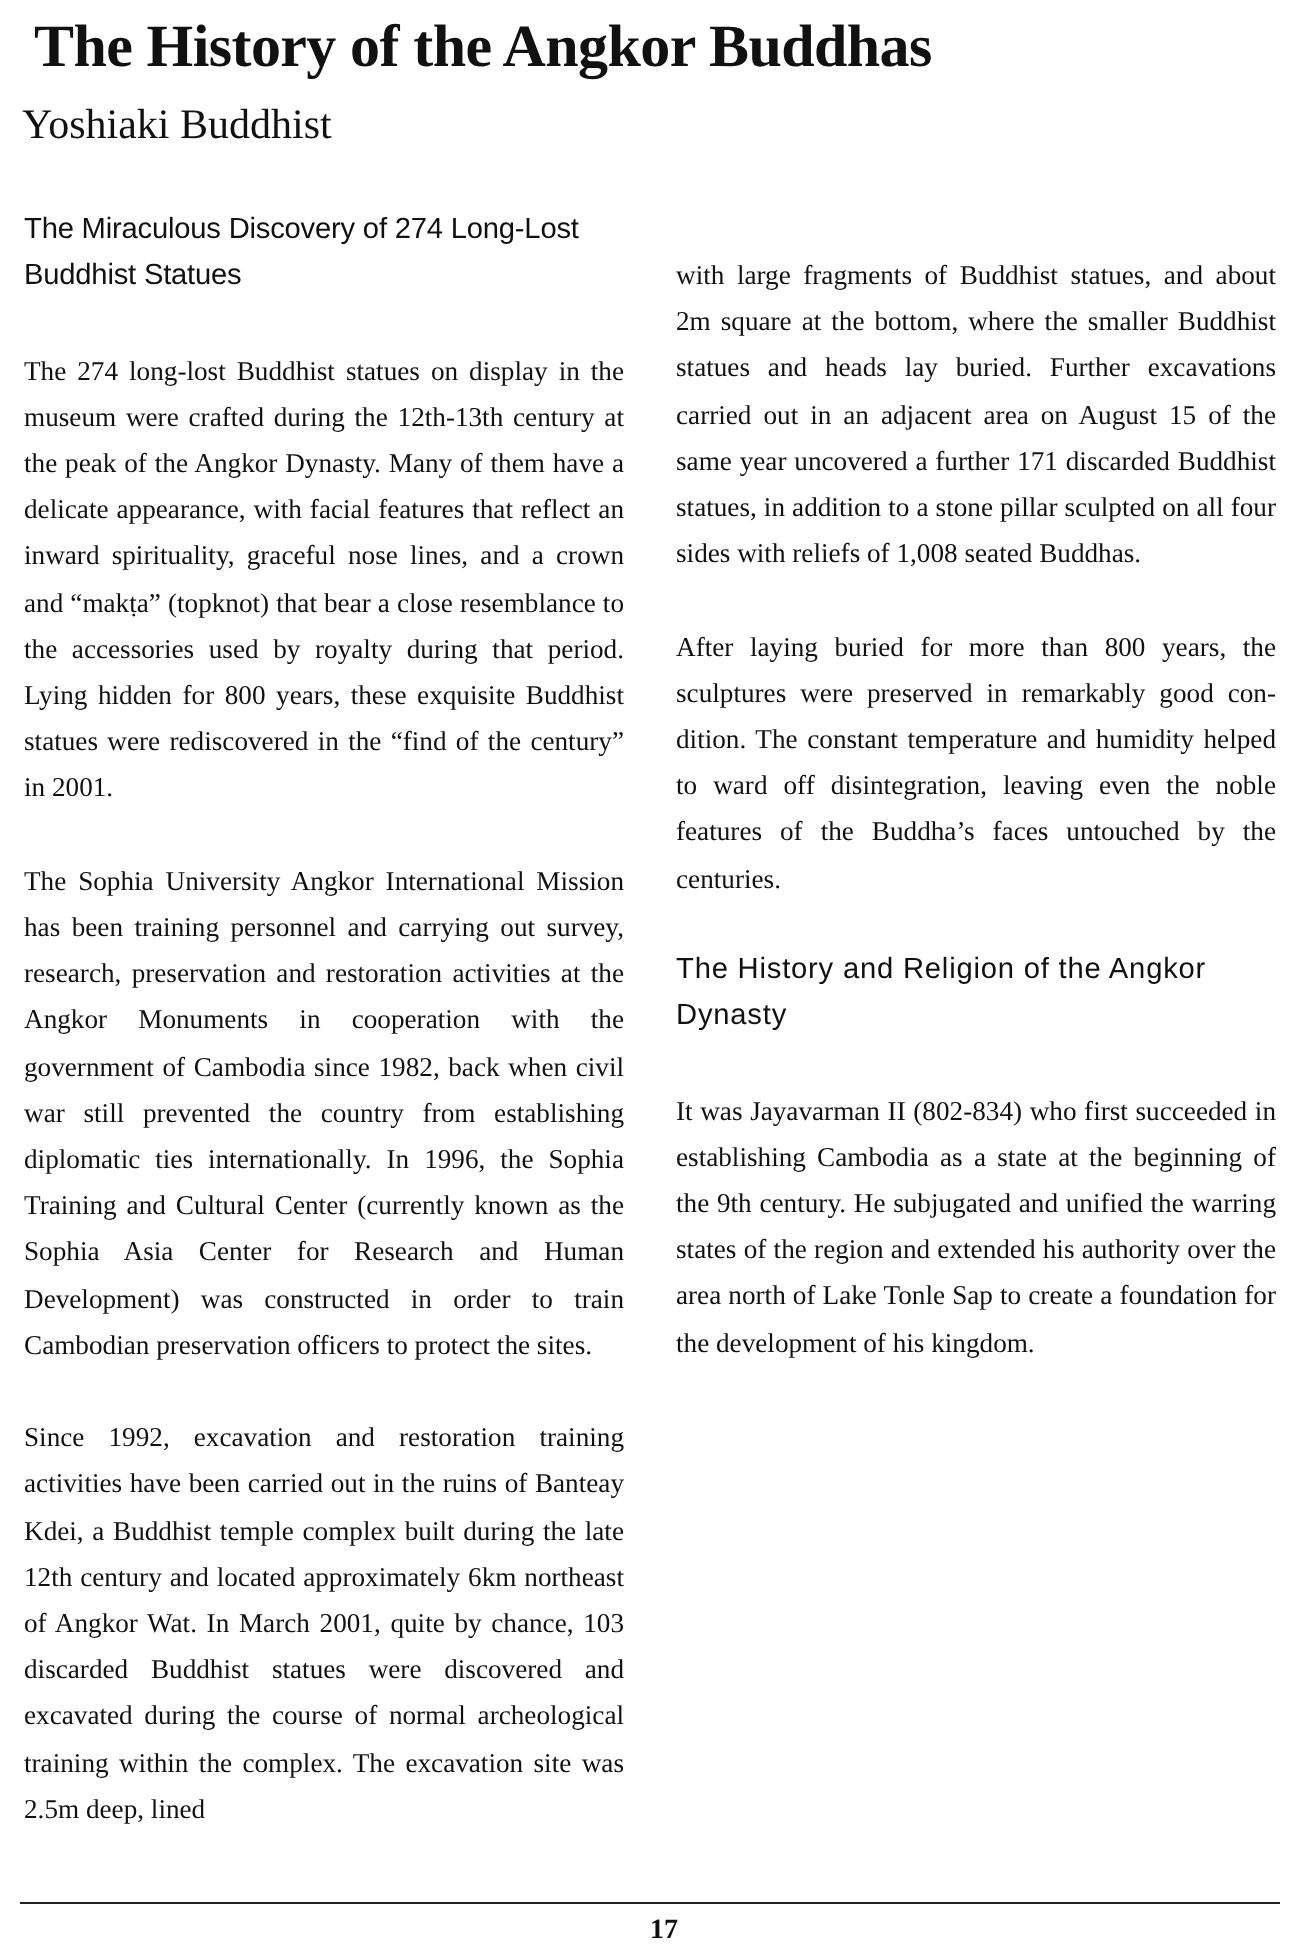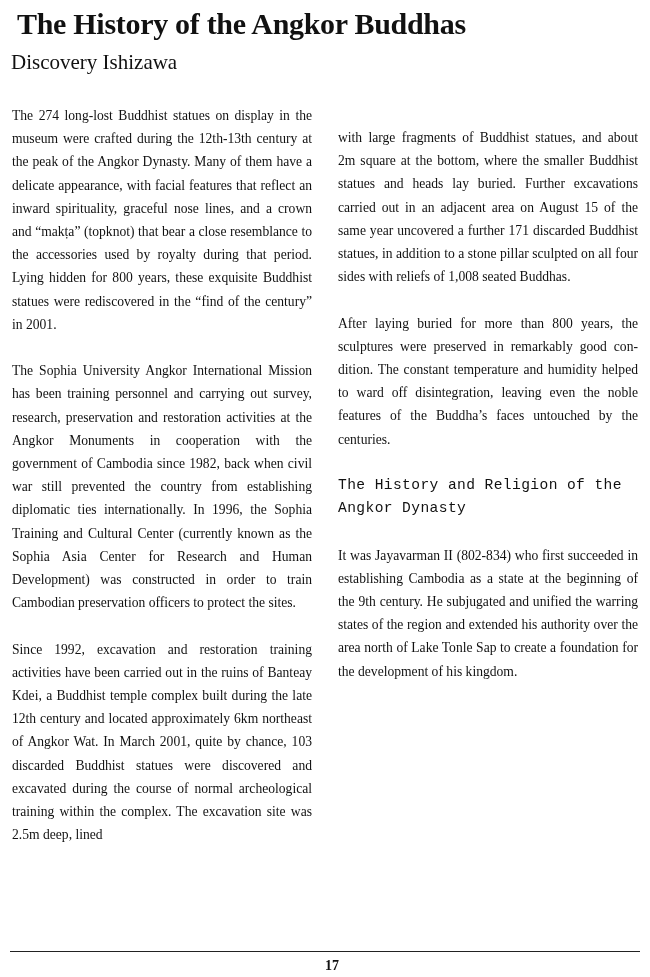--- a/index.html
+++ b/index.html
@@ -22,37 +22,38 @@
       font-size: 13.6px; line-height: 23.2px; text-align: justify;
     }
     .col.left { left: 12px; }
     .col.right { left: 338px; top: 104px; margin-top: 22px; }
     .col p { margin: 0 0 23.2px 0; hyphens: manual; }
     .col h2 {
       font-family: "Liberation Sans", "DejaVu Sans", sans-serif;
       font-weight: normal; font-size: 14.6px; line-height: 23.2px;
       margin: 0 0 23.2px 0; text-align: left; letter-spacing: -0.1px;
     }
-    .col.right h2 { letter-spacing: 0.4px; font-family: Liberation Mono, monospace; }
+    .col.right h2 { letter-spacing: 0.4px; }
     .rule {
       position: absolute; left: 10px; right: 10px; top: 951px;
       height: 0; border-top: 1.5px solid #222;
     }
     .page-number {
       position: absolute; left: 14px; right: 0; top: 957px; text-align: center;
       font-size: 14px; font-weight: bold; line-height: 18px;
     }
   </style>
 </head>
 <body>
 
 <h1 class="title">The History of the Angkor Buddhas</h1>
-<div class="author">Discovery Ishizawa</div>
+<div class="author">Yoshiaki Buddhist</div>
 
 <div class="col left">
+  <h2>The Miraculous Discovery of 274 Long-Lost Buddhist Statues</h2>
   <p>The 274 long-lost Buddhist statues on display in the museum were crafted during the 12th-13th century at the peak of the Angkor Dynasty.  Many of them have a delicate appearance, with facial fea­tures that reflect an inward spirituality, graceful nose lines, and a crown and “makṭa” (topknot) that bear a close resemblance to the accessories used by royalty during that period.  Lying hidden for 800 years, these exquisite Buddhist statues were redis­covered in the “find of the century” in 2001.</p>
   <p>The Sophia University Angkor International Mission has been training personnel and carrying out survey, research, preservation and restoration activities at the Angkor Monuments in cooperation with the government of Cambodia since 1982, back when civil war still prevented the country from establishing diplomatic ties internationally.  In 1996, the Sophia Training and Cultural Center (currently known as the Sophia Asia Center for Research and Human Development) was construct­ed in order to train Cambodian preservation offi­cers to protect the sites.</p>
   <p>Since 1992, excavation and restoration training activities have been carried out in the ruins of Banteay Kdei, a Buddhist temple complex built during the late 12th century and located approxi­mately 6km northeast of Angkor Wat.  In March 2001, quite by chance, 103 discarded Buddhist statues were discovered and excavated during the course of normal archeological training within the complex.  The excavation site was 2.5m deep, lined</p>
 </div>
 
 <div class="col right">
   <p>with large fragments of Buddhist statues, and about 2m square at the bottom, where the smaller Buddhist statues and heads lay buried.  Further excavations carried out in an adjacent area on August 15 of the same year uncovered a further 171 discarded Buddhist statues, in addition to a stone pillar sculpted on all four sides with reliefs of 1,008 seated Buddhas.</p>
   <p>After laying buried for more than 800 years, the sculptures were preserved in remarkably good con­dition. The constant temperature and humidity helped to ward off disintegration, leaving even the noble features of the Buddha’s faces untouched by the centuries.</p>
   <h2>The History and Religion of the Angkor Dynasty</h2>
   <p>It was Jayavarman II (802-834) who first succeeded in establishing Cambodia as a state at the beginning of the 9th century.  He subjugated and unified the warring states of the region and extended his authority over the area north of Lake Tonle Sap to create a foundation for the development of his king­dom.</p>

